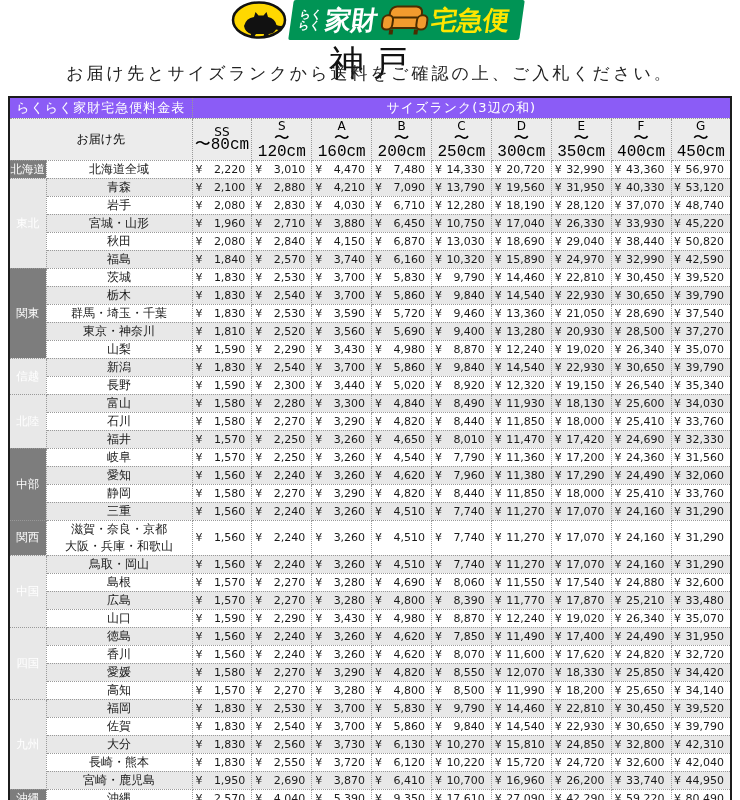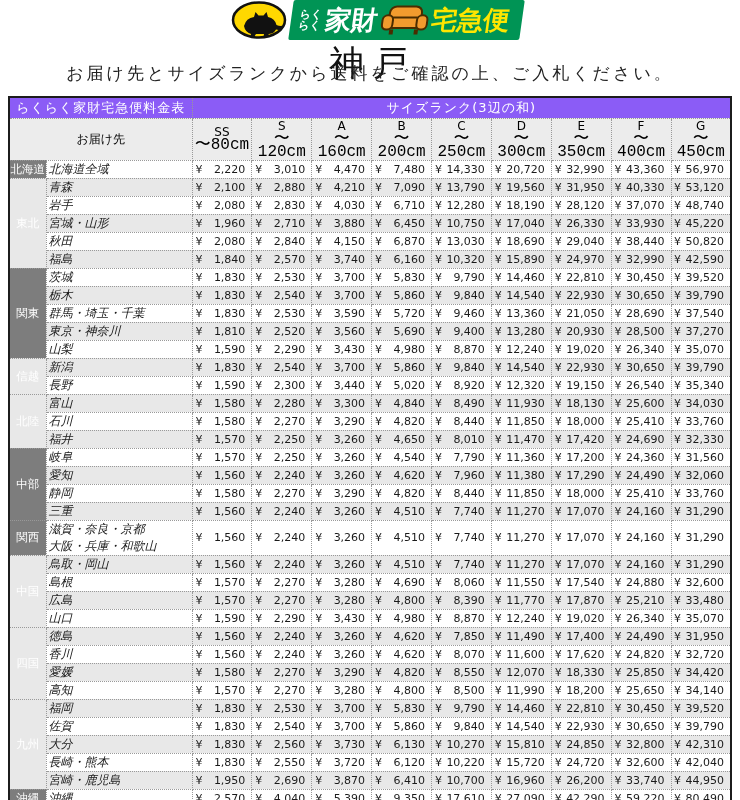--- a/index.html
+++ b/index.html
@@ -59,22 +59,22 @@
 
   td { height:18px; }
   tr.alt td { background:#e8e8e8; }
 
   td.region-cell {
     background:#7d7d7d; color:#fff; text-align:center;
     font-size:11.5px; border-top:1px dotted #fff; border-bottom:1px dotted #fff;
     padding:0;
   }
   td.dest-cell {
-    text-align:left; font-size:12px; line-height:17px;
-    white-space:pre-line; padding:0 2px;font-style:italic;
+    text-align:center; font-size:12px; line-height:17px;
+    white-space:pre-line; padding:0 2px;
   }
   td.price-cell { text-align:right; padding:0 6px 0 0; font-size:11px; }
   .price { display:inline-flex; justify-content:space-between; width:50px; }
   .price .yen { text-align:left; }
   .price .num { text-align:right; }
 </style>
 </head>
 <body>
 
 <div class="heading-line1">

